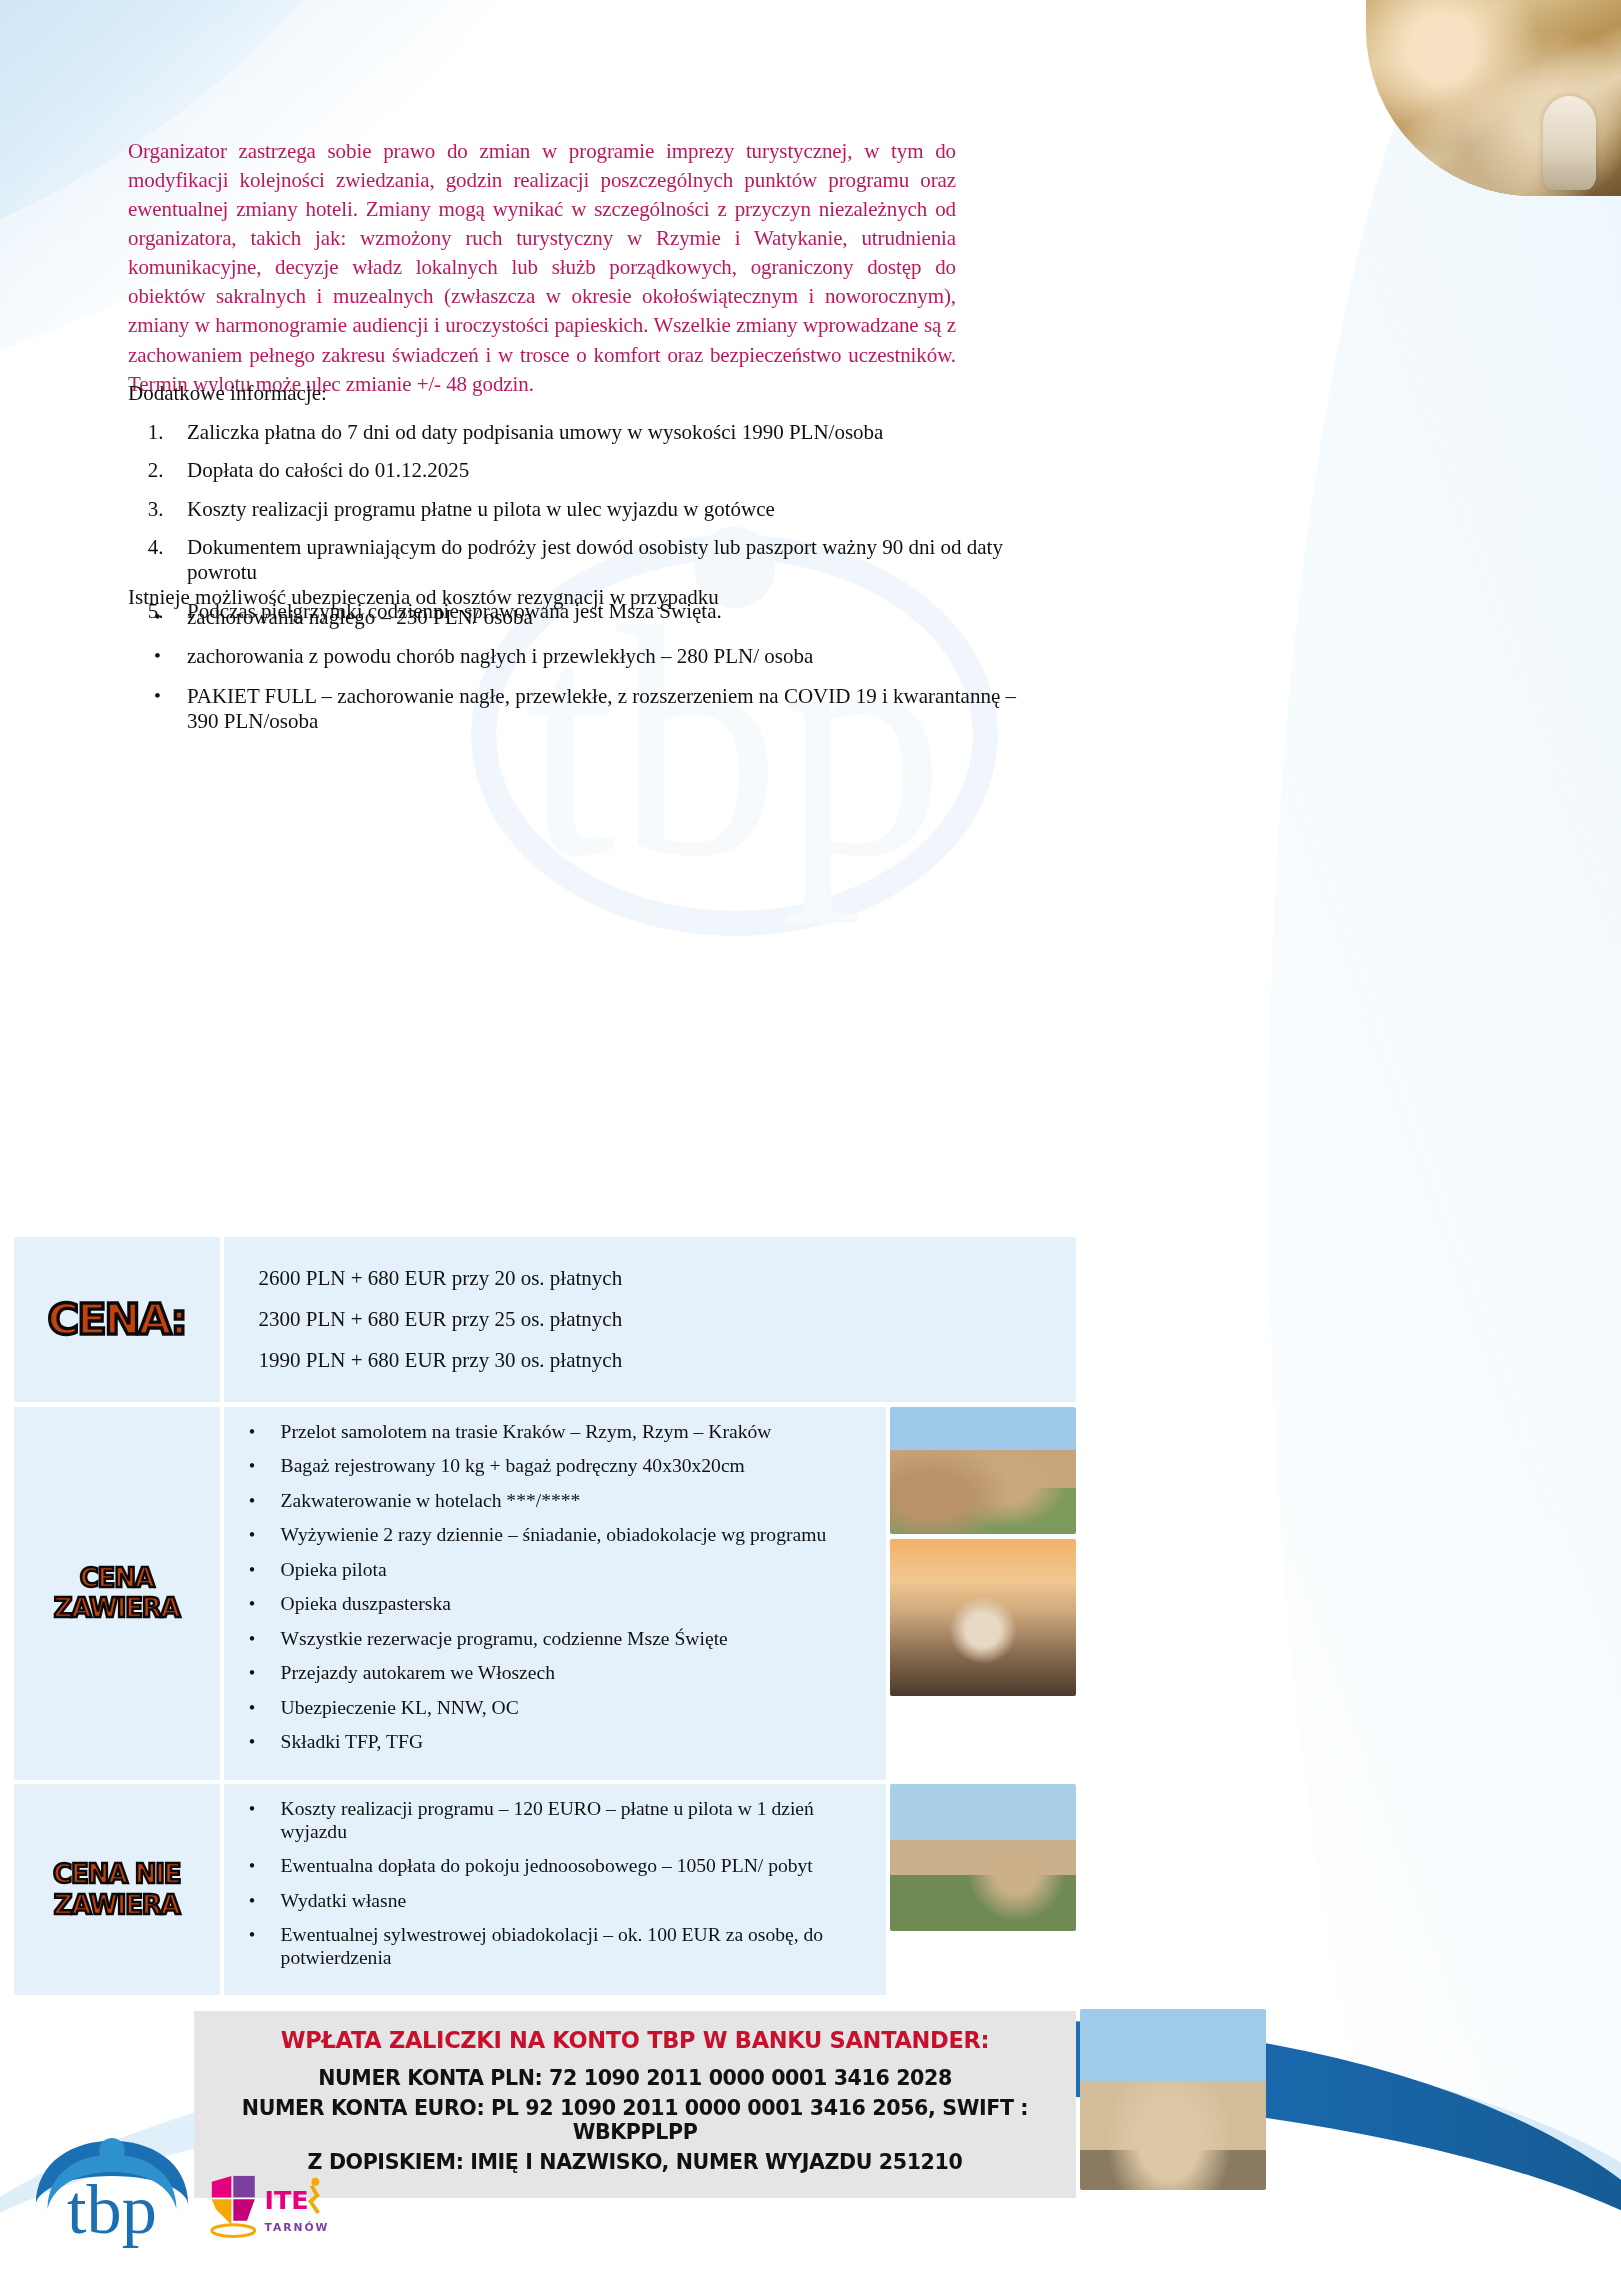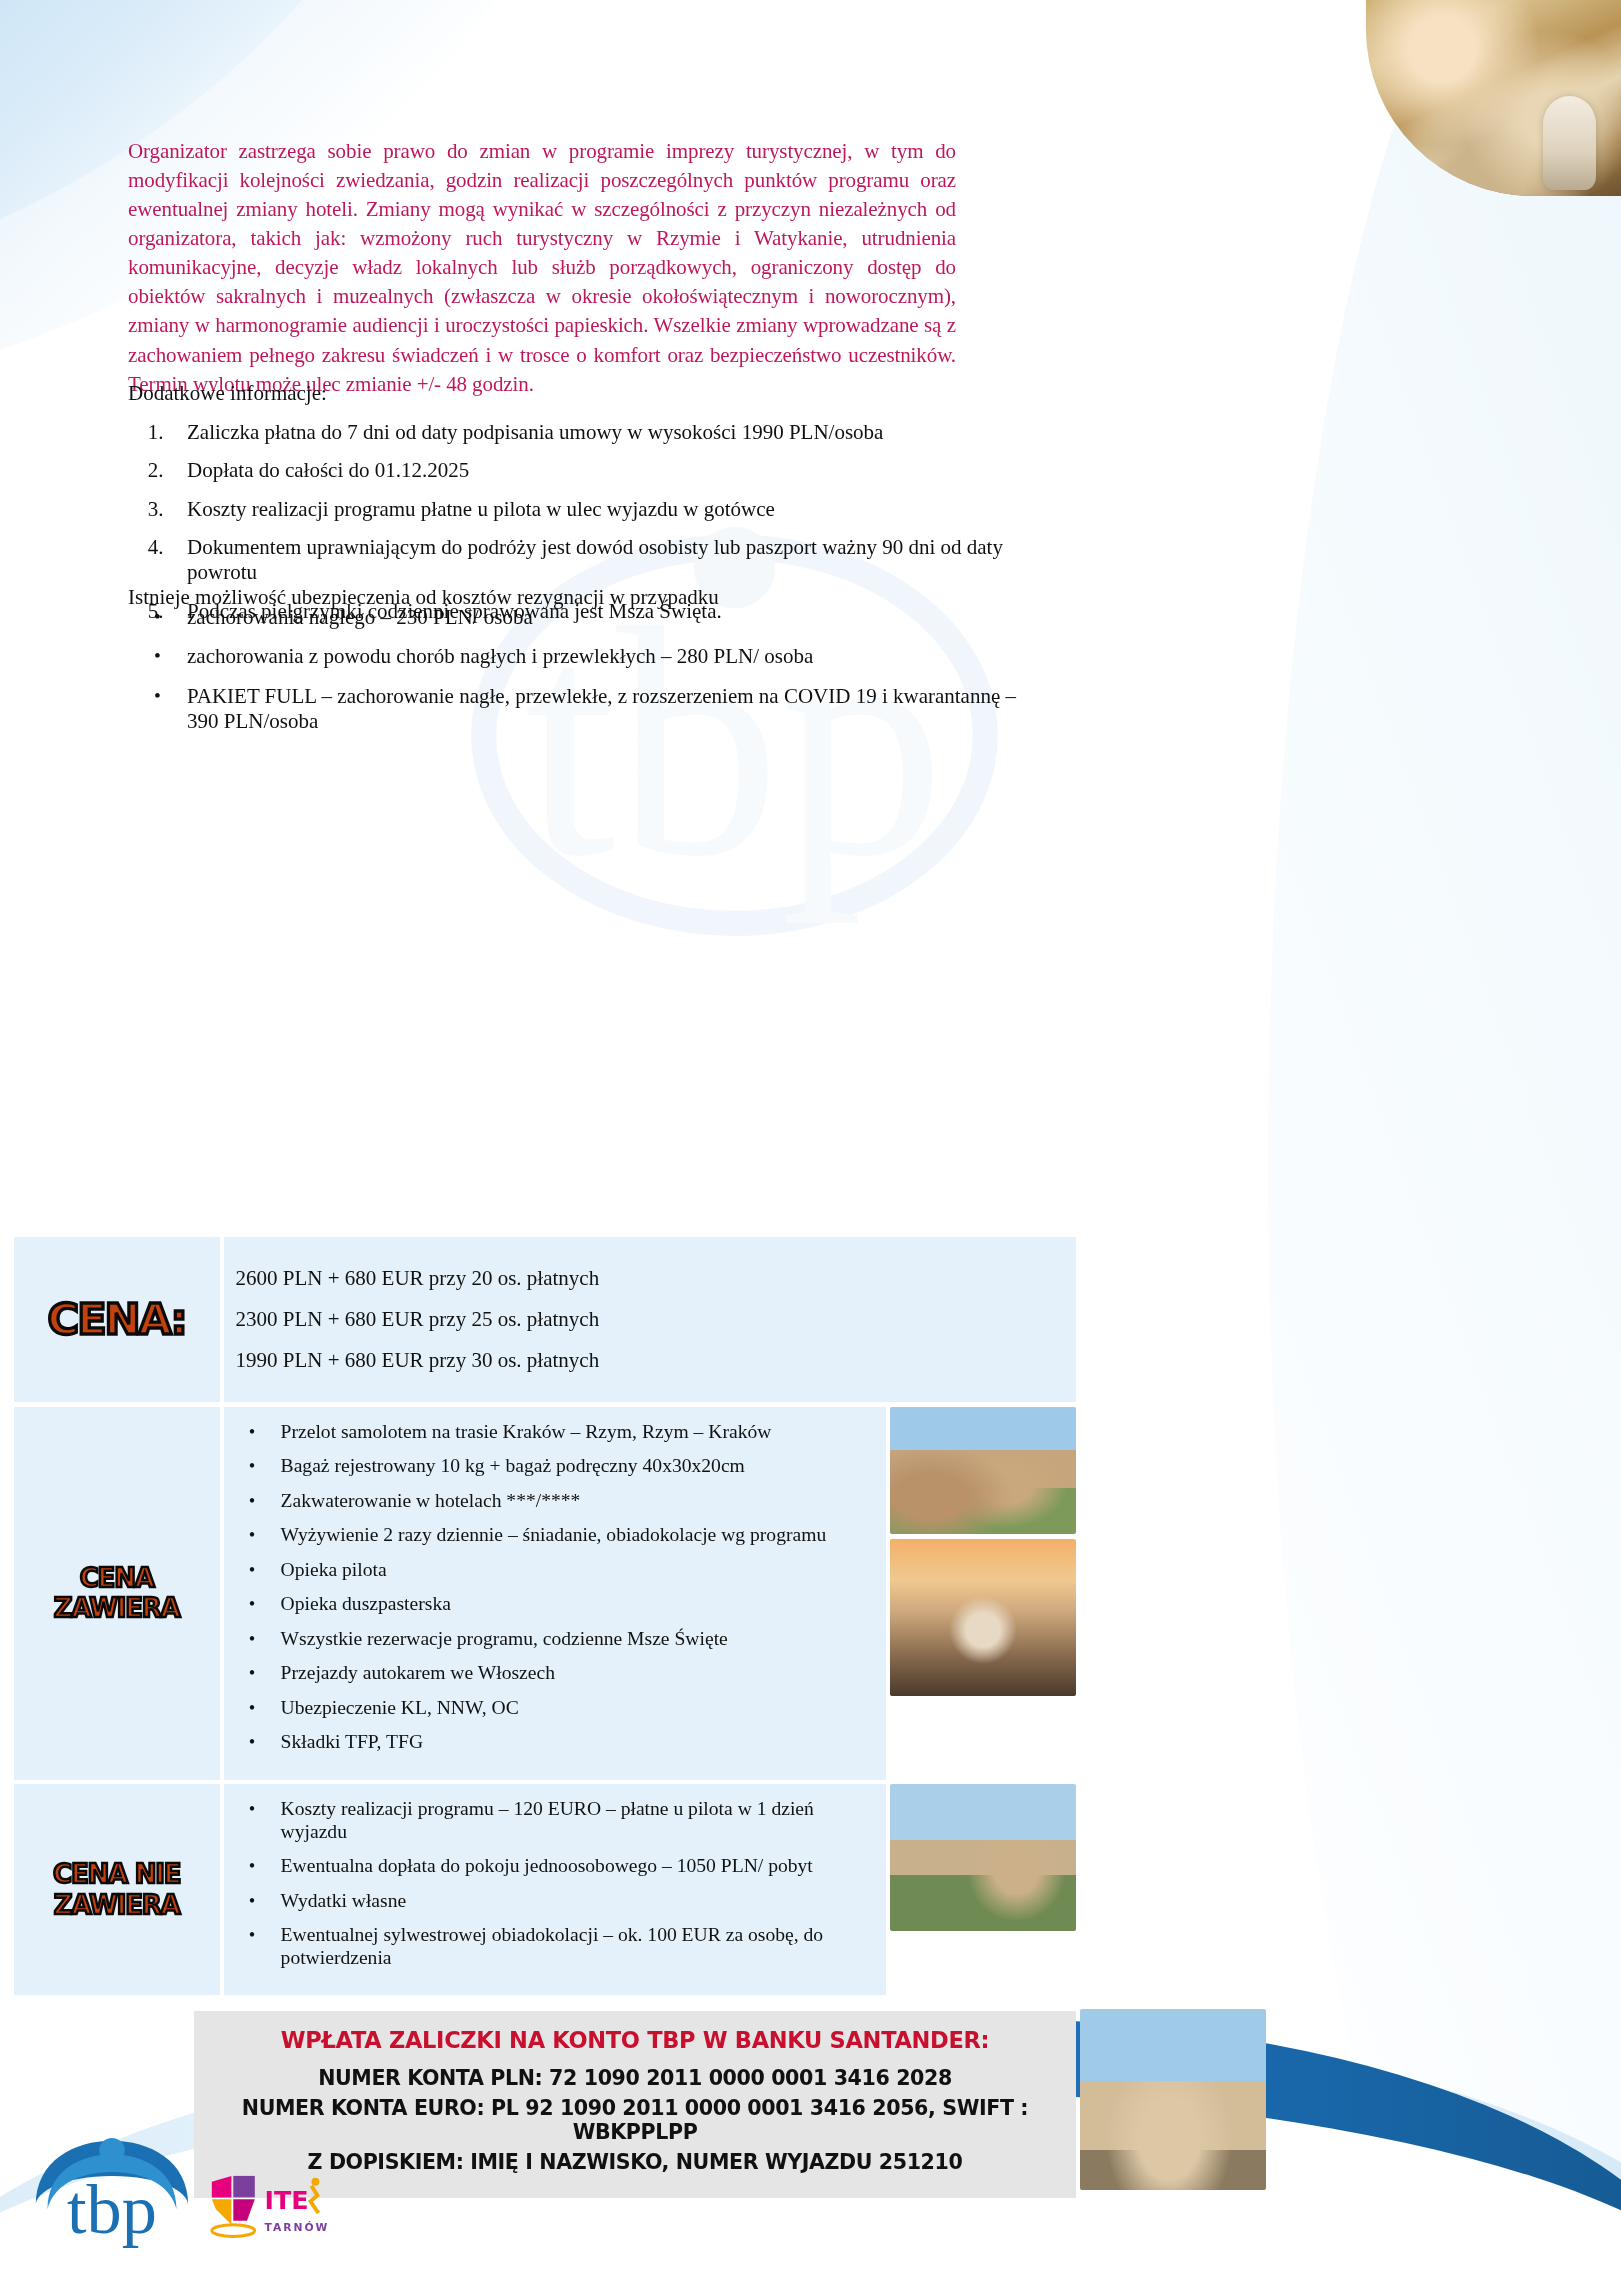--- a/index.html
+++ b/index.html
@@ -147,21 +147,21 @@
     font-weight:bold;
     color:#c2410c;
     letter-spacing:-1.2px;
     -webkit-text-stroke: 2.4px #0a0a0a;
     text-align:center;
     line-height:1.18;
   }
   .fat.big { font-size:43px; -webkit-text-stroke:3.3px #0a0a0a; letter-spacing:-2px;}
   .fat.med { font-size:26px; -webkit-text-stroke:2.5px #0a0a0a; }
 
-  .price-lines { padding-left:12px; }
+  .price-lines { padding-left:35px; }
   .price-lines div {
     font-size:21px; color:#111; margin:15.7px 0 15.7px 0;
   }
 
   .tbl-list { margin:0; padding:0; list-style:none; }
   .tbl-list li {
     display:flex; font-size:19.6px; color:#111;
     line-height:1.16; margin-bottom:11.8px;
   }
   .tbl-list li .dot { width:57px; flex:0 0 57px; text-align:center; font-size:18.6px; }

